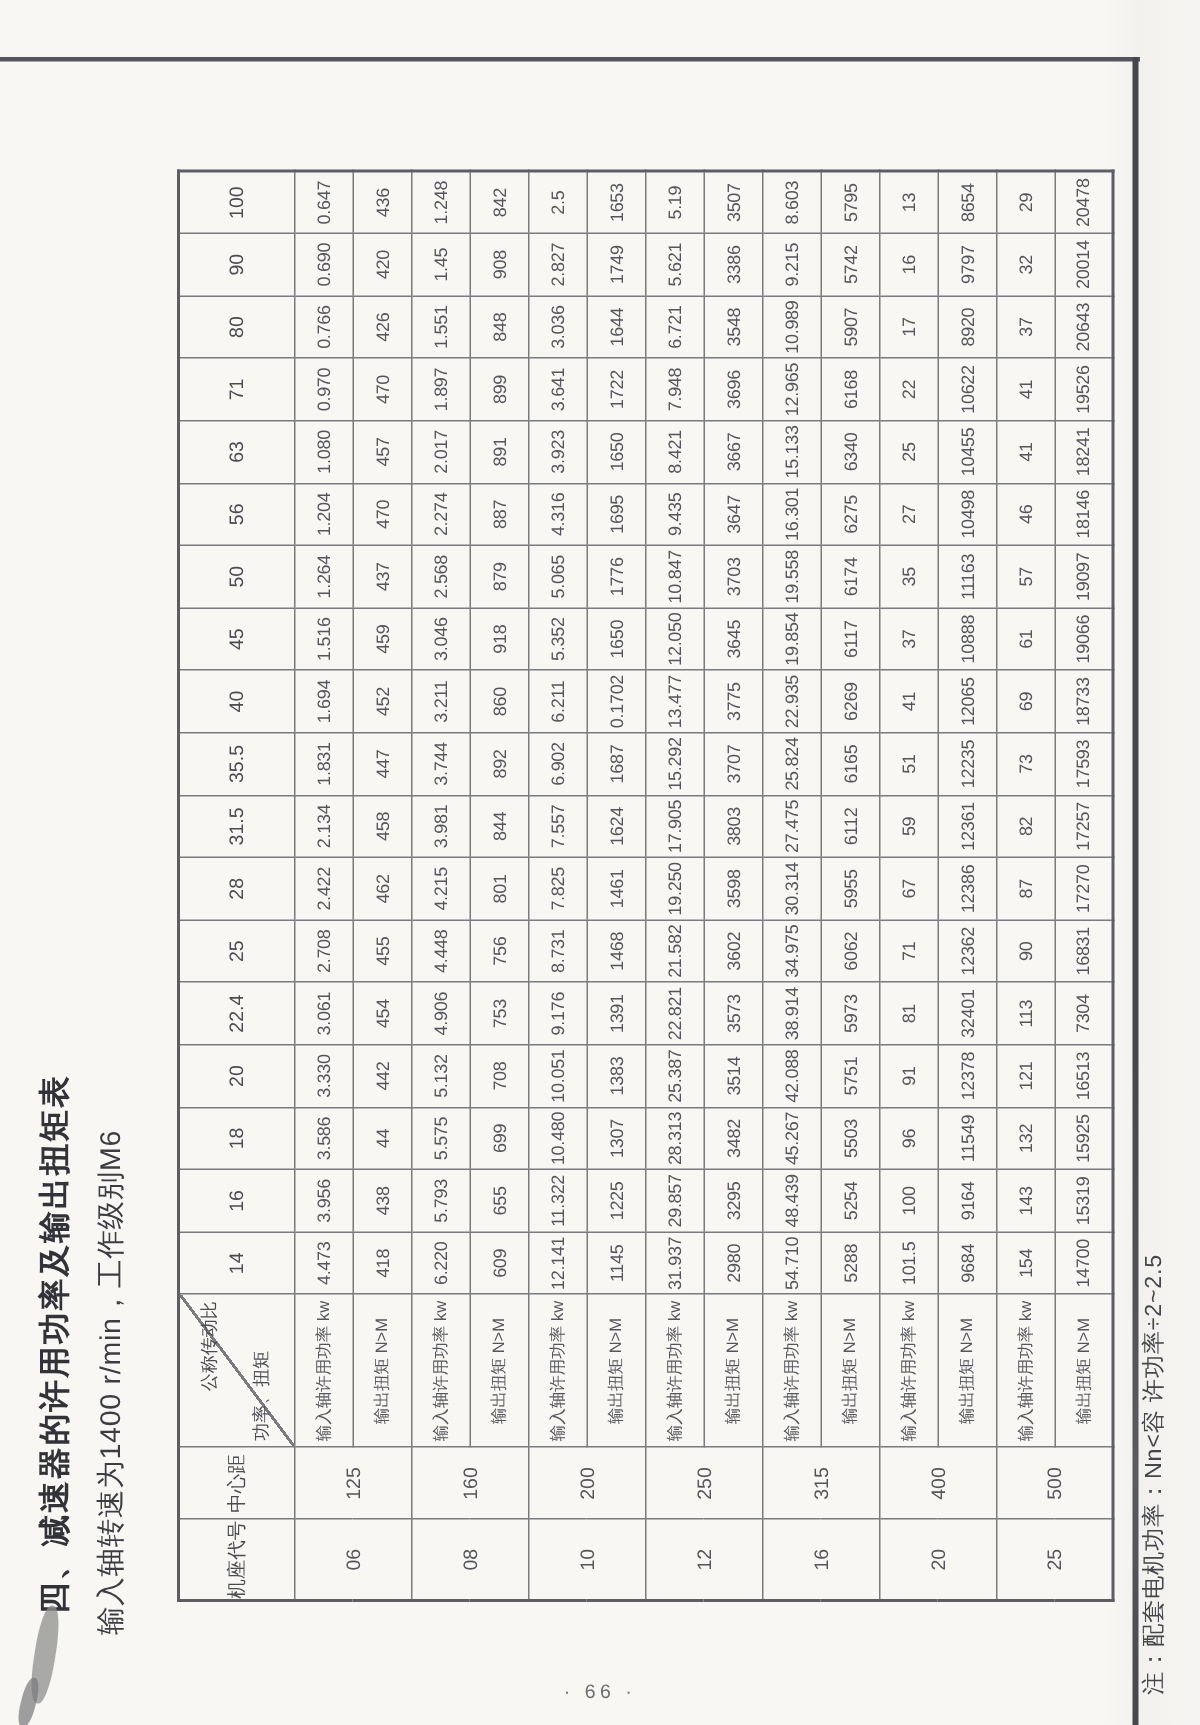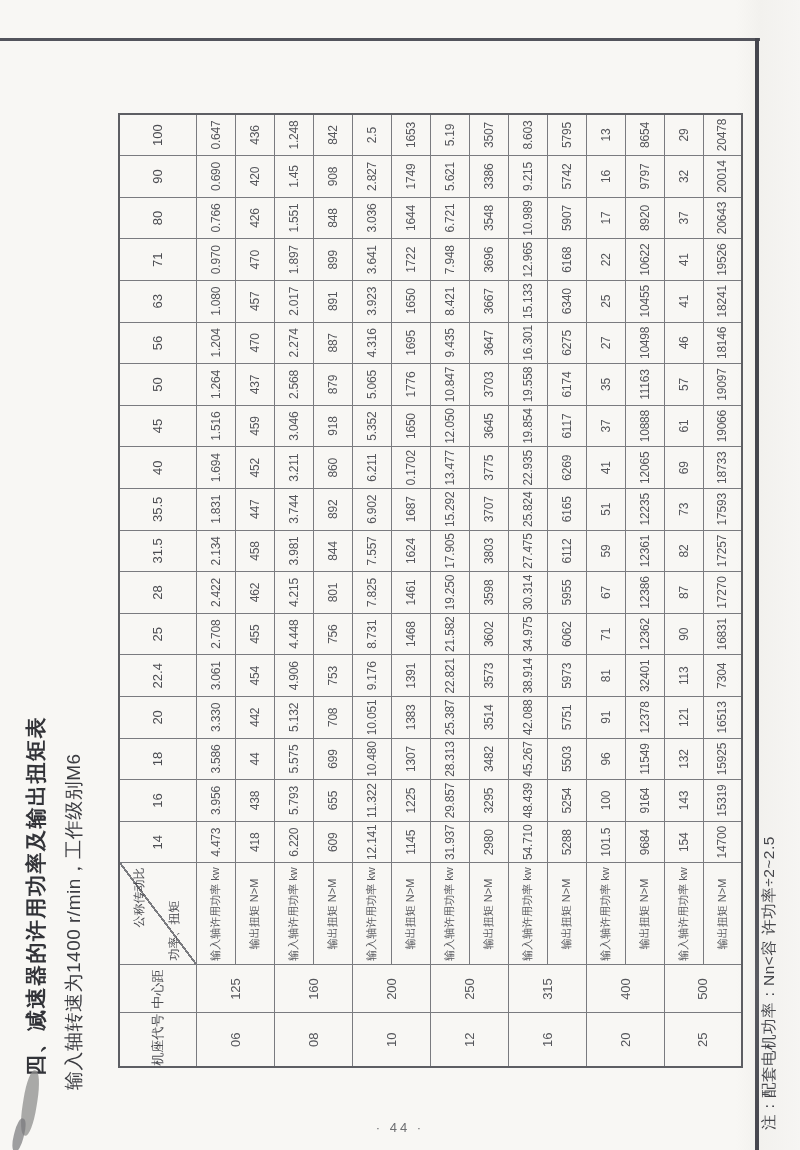--- a/index.html
+++ b/index.html
@@ -406,14 +406,14 @@
     </table>
 
     <div class="note">注：配套电机功率：Nn&lt;容 许功率÷2~2.5</div>
   </div>
 
   <div class="art-top"></div>
   <div class="art-right"></div>
   <div class="art-smudge"></div>
   <div class="art-smudge2"></div>
 
-  <div class="pageno">· 44 ·</div>
+  <div class="pageno">· 66 ·</div>
 </div>
 
 </body></html>

